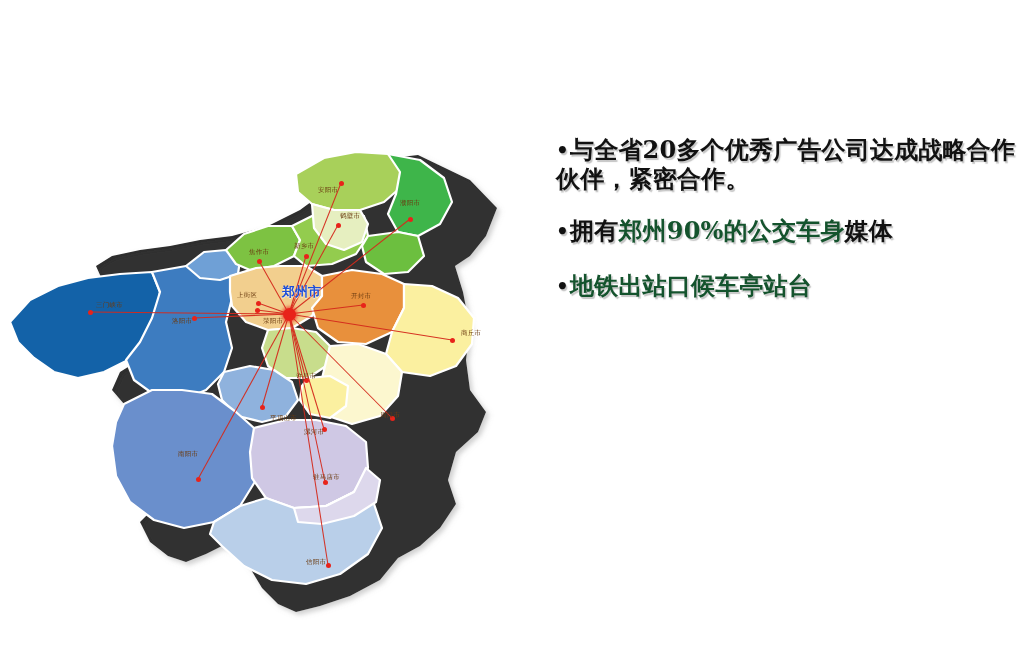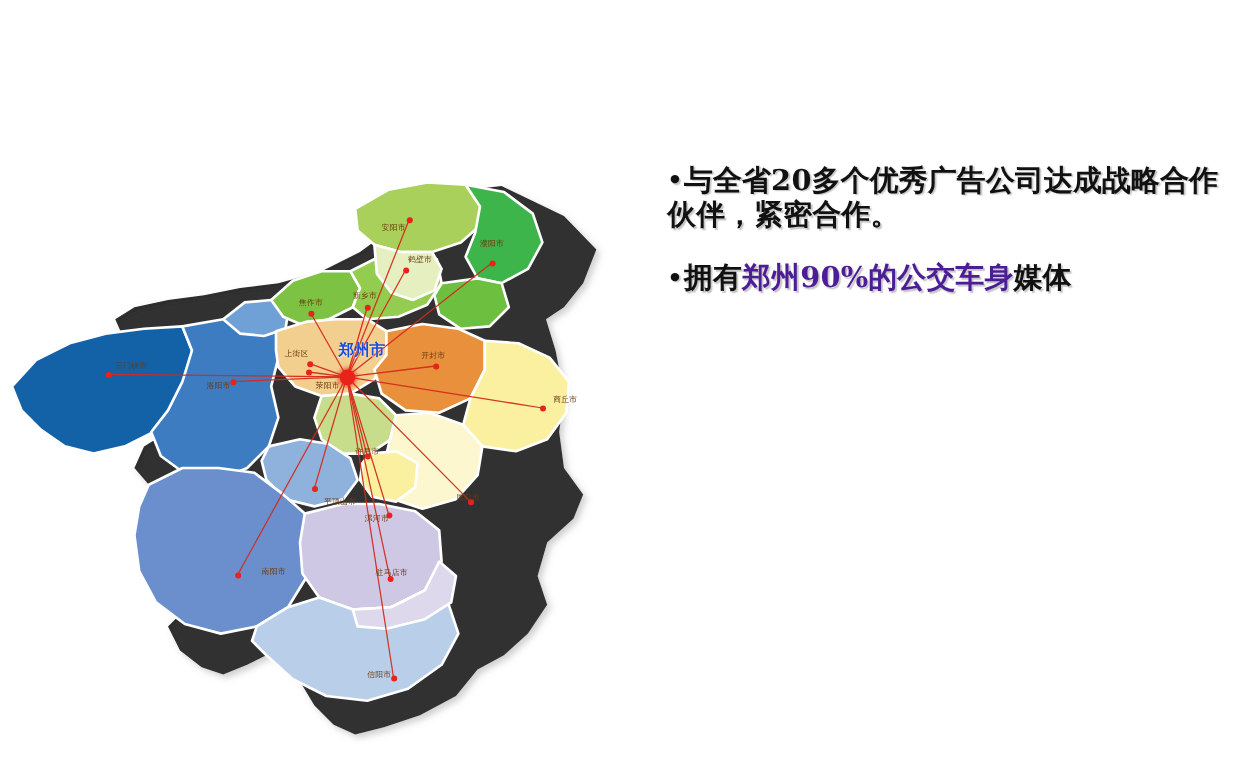--- a/index.html
+++ b/index.html
@@ -42,21 +42,21 @@
     font-family:"DejaVu Serif","Liberation Serif",serif;
     font-weight:bold;
     font-size:24px;
     line-height:1.19;
     color:#111111;
     margin-bottom:21px;
     text-shadow:1.5px 1.5px 1px rgba(150,150,150,.55);
     letter-spacing:.2px;
   }
   .bullet .dot{font-size:20px;vertical-align:1px;margin-right:1px;}
-  .hl{color:#4c1d95;text-align:right;}
+  .hl{color:#14532d;text-align:right;}
   #b1{margin-bottom:24px;}
   #b2{margin-bottom:26px;}
   #b3{margin-bottom:26px;}
   #b4{margin-bottom:26px;}
 </style>
 </head>
 <body>
 
 <div id="slide">
 
@@ -195,29 +195,30 @@
         <div class="city-label" style="left: 172px; top: 258px;">洛阳市</div>
         <div class="city-dot" style="left: 303.5px; top: 317.5px;"></div>
         <div class="city-label" style="left: 296px; top: 313px;">许昌市</div>
         <div class="city-dot" style="left: 259.5px; top: 344.5px;"></div>
         <div class="city-label" style="left: 270px; top: 355px;">平顶山市</div>
         <div class="city-dot" style="left: 321.5px; top: 366.5px;"></div>
         <div class="city-label" style="left: 304px; top: 369px;">漯河市</div>
         <div class="city-dot" style="left: 389.5px; top: 355.5px;"></div>
         <div class="city-label" style="left: 380px; top: 352px;">周口市</div>
         <div class="city-dot" style="left: 195.5px; top: 416.5px;"></div>
-        <div class="city-label" style="left: 178px; top: 413px; margin-left: 40px;">南阳市</div>
+        <div class="city-label" style="left: 178px; top: 391px;">南阳市</div>
         <div class="city-dot" style="left: 322.5px; top: 419.5px;"></div>
         <div class="city-label" style="left: 313px; top: 414px;">驻马店市</div>
         <div class="city-dot" style="left: 325.5px; top: 502.5px;"></div>
         <div class="city-label" style="left: 306px; top: 499px;">信阳市</div>
       </div>
 
     <div id="hub-dot" style="left: 282.5px; top: 247.5px;"></div>
     <div id="hub-label" style="left: 282px; top: 223px;">郑州市</div>
   </div>
 
   <div id="bullets">
       <div class="bullet" id="b1"><span class="dot">•</span><span>与全省20多个优秀广告公司达成战略合作伙伴，紧密合作。</span></div>
       <div class="bullet" id="b2"><span class="dot">•</span><span>拥有</span><span class="hl">郑州90%的公交车身</span><span>媒体</span></div>
+      <div class="bullet" id="b5"><span class="dot">•</span><span class="hl">地铁出站口候车亭站台</span></div>
     </div>
 
 </div>
 
 </body></html>

